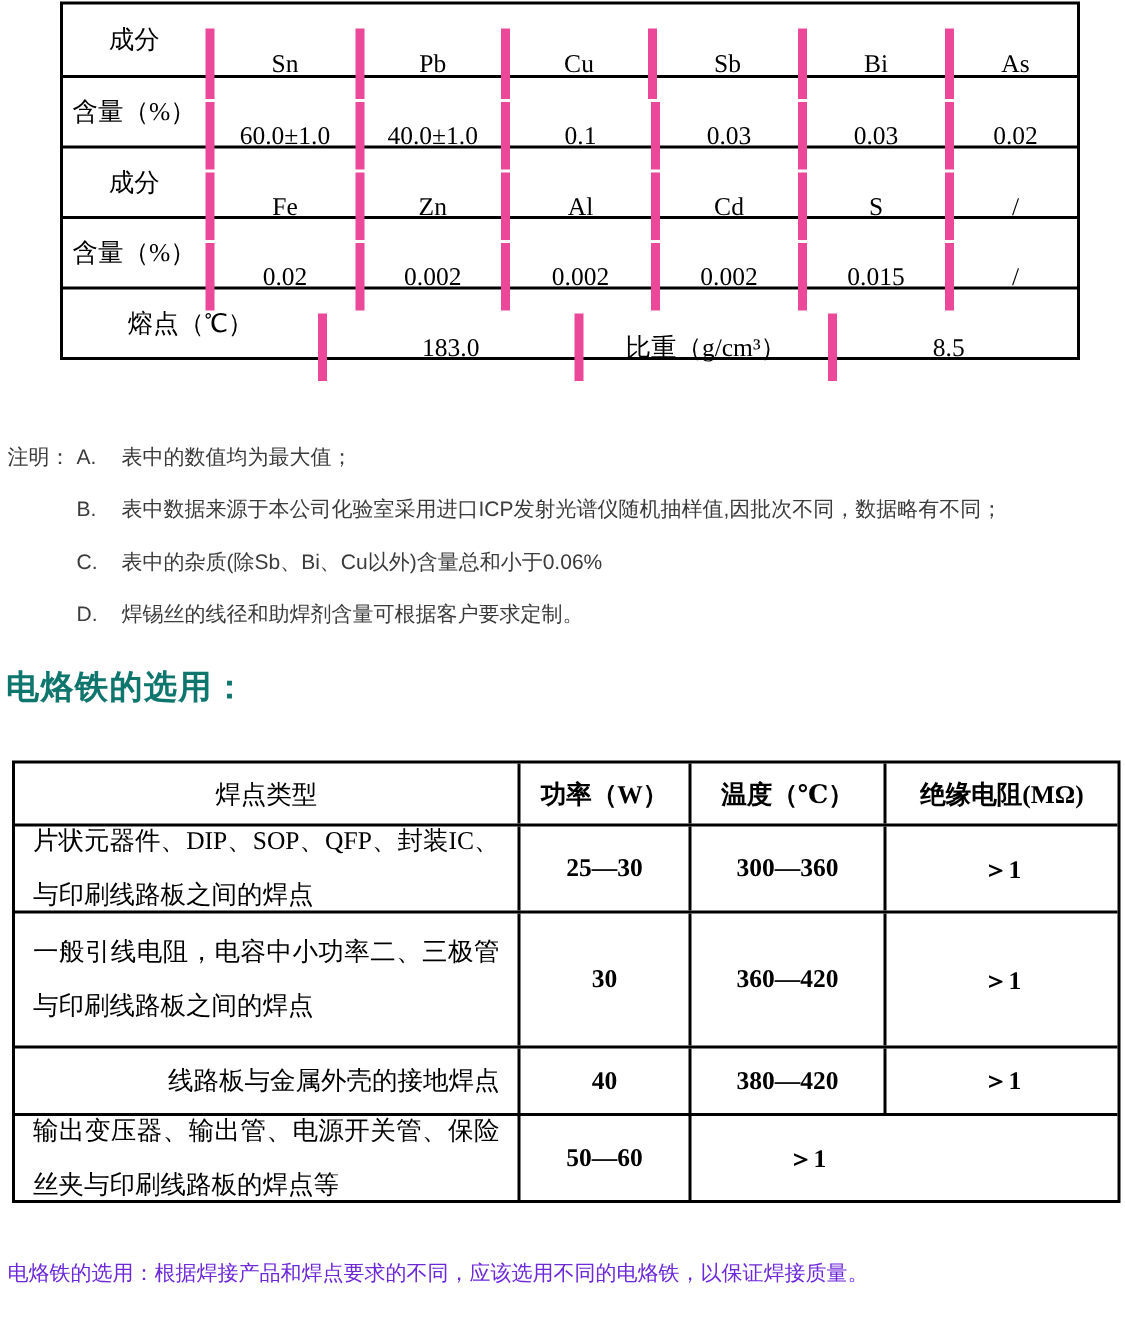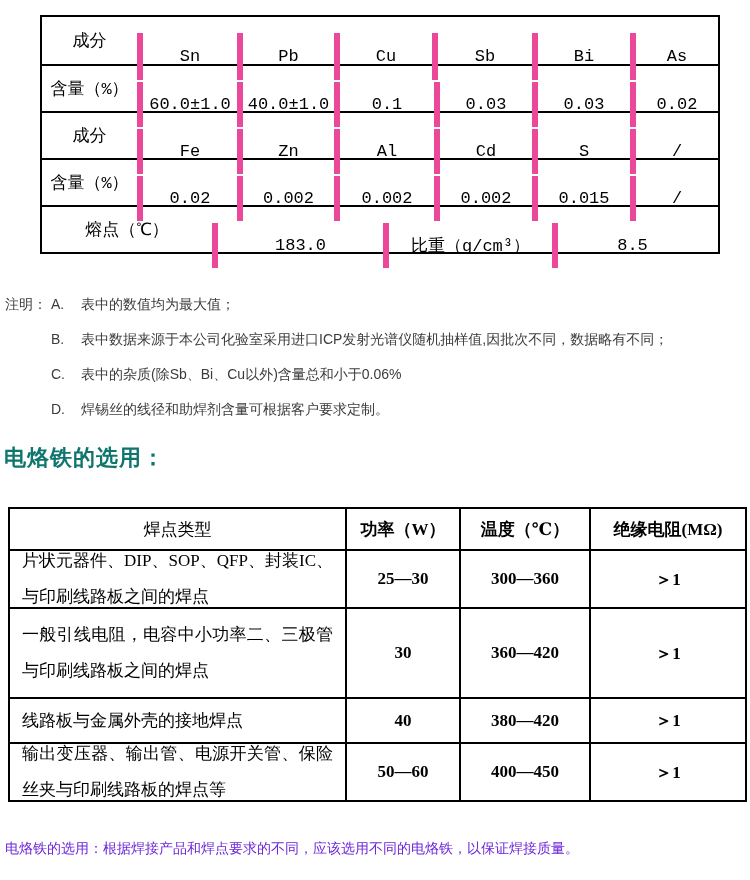--- a/index.html
+++ b/index.html
@@ -10,24 +10,24 @@
     font-family: "Liberation Sans", "DejaVu Sans", sans-serif;
     color: #1a1a1a;
     overflow: hidden;
     position: relative;
   }
 
   
   .comp-table {
     position: absolute;
     left: 40px;
-    top: 15px;
+    top: 1px;
     width: 680px;
     border: 2px solid #000;
-    font-family: Liberation Mono, monospace;
+    font-family: Liberation Serif, serif;
     font-size: 17px;
     color: #000;
   }
   .comp-row { display: flex; height: 47px; }
   .comp-row + .comp-row { border-top: 2px solid #000; }
   .comp-cell {
     display: flex; align-items: center; justify-content: center;
     height: 100%;
   }
   .comp-cell + .comp-cell { border-left: 6px solid #ec4899; margin-top: 16px; }
@@ -75,21 +75,21 @@
   .iron-row { display: flex; }
   .iron-row + .iron-row { border-top: 2px solid #000; }
   .iron-cell {
     display: flex; align-items: center; justify-content: center;
   }
   .iron-cell + .iron-cell { border-left: 2px solid #000; font-weight: bold; }
   .ic0 { width: 335px; } .ic1 { width: 114px; } .ic2 { width: 130px; } .ic3 { width: 156px; }
   .h40 { height: 40px; } .h78 { height: 58px; } .h70 { height: 90px; } .h45 { height: 45px; }
   .type-cell { justify-content: flex-start; padding: 0 12px; }
   .type-cell .wrap { width: 100%; text-align: justify; line-height: 36px; }
-  .type-cell.center .wrap { text-align: left; line-height: 20px; }
+  .type-cell.center .wrap { text-align: right; line-height: 20px; }
 
   
   .footer-note {
     position: absolute;
     left: 5px;
     top: 840px;
     width: 740px;
     font-size: 14px;
     color: #6d28d9;
   }
@@ -196,18 +196,17 @@
       </div>
     <div class="iron-cell ic1">40</div>
     <div class="iron-cell ic2">380—420</div>
     <div class="iron-cell ic3">＞1</div>
   </div>
   <div class="iron-row h78">
     <div class="iron-cell ic0 type-cell">
         <span class="wrap">输出变压器、输出管、电源开关管、保险丝夹与印刷线路板的焊点等</span>
       </div>
     <div class="iron-cell ic1">50—60</div>
-    <div class="iron-cell ic2">400—450</div>
     <div class="iron-cell ic3">＞1</div>
   </div>
 </div>
 
 <div class="footer-note">电烙铁的选用：根据焊接产品和焊点要求的不同，应该选用不同的电烙铁，以保证焊接质量。</div>
 
 </body></html>

